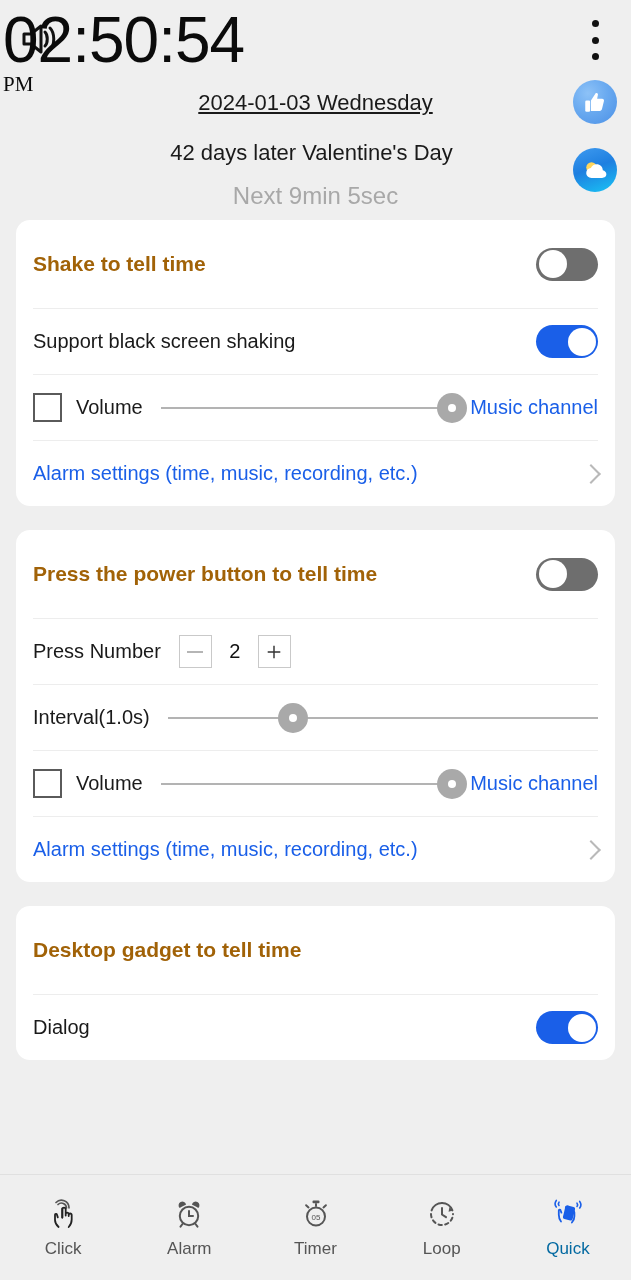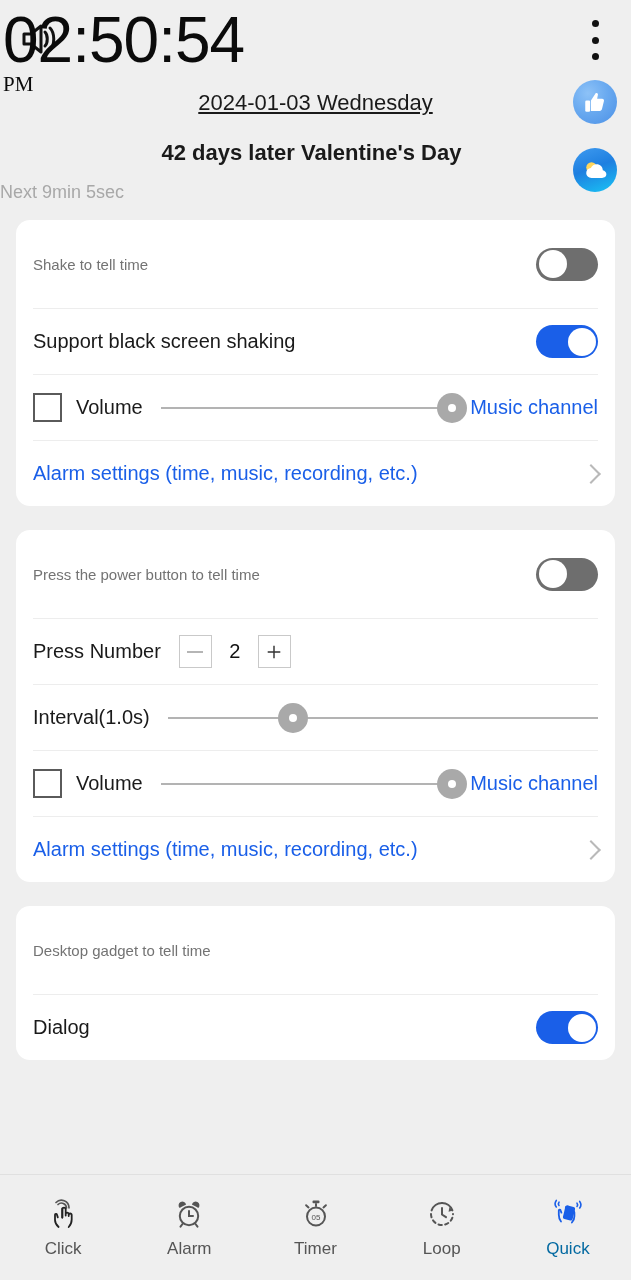--- a/index.html
+++ b/index.html
@@ -19,30 +19,30 @@
   .dots-menu i { display:block; width:7px; height:7px; border-radius:50%; background:#111; }
   .side-badge { position:absolute; right:14px; width:44px; height:44px; border-radius:50%; }
   .thumb-badge { top:80px; background:radial-gradient(circle at 34% 30%, #8dc2f7 0%, #6aaaf0 45%, #4b90e6 100%); }
   .weather-badge { top:148px; background:linear-gradient(160deg,#3f9bf0 0%,#1e7fe0 45%,#19c4f5 100%); }
   .badge-glyph { position:absolute; inset:0; display:flex; align-items:center; justify-content:center; }
 
   .clock-row { position:absolute; left:0; right:0; top:8px; display:flex; align-items:baseline; justify-content:center;flex-direction:column; }
   .clock-time { font-size:64px; font-weight:300; color:#0b0b0b; letter-spacing:-1px; line-height:1; }
   .clock-ampm { font-size:21px; font-weight:400; color:#0b0b0b; margin-left:3px;font-family:Liberation Serif, serif; }
   .date-line { position:absolute; left:0; right:0; top:90px; text-align:center; font-size:22px; color:#1a1a1a;text-decoration:underline; }
-  .festival-line { position:absolute; left:0; right:8px; top:140px; text-align:center; font-size:22px; color:#1a1a1a;font-weight:bold; }
-  .next-line { position:absolute; left:0; right:0; top:182px; font-size:18px; color:#a8a8a8; }
+  .festival-line { position:absolute; left:0; right:8px; top:140px; text-align:center; font-size:22px; color:#1a1a1a; }
+  .next-line { position:absolute; left:0; right:0; top:182px; text-align:center; font-size:24px; color:#a8a8a8; }
 
   
   .body-scroll { flex:1 1 auto; overflow:hidden; padding:0 16px; }
   .card { background:#fff; border-radius:14px; margin-bottom:24px; padding:0 17px; }
   .row { display:flex; align-items:center; min-height:66px; border-top:1px solid #ededed; }
   .row:first-child { border-top:none; }
   .row-title { min-height:88px; }
-  .card-title { font-size:15px; font-weight:normal; color:#737373; flex:1 1 auto; }
+  .card-title { font-size:21px; font-weight:bold; color:#a16207; flex:1 1 auto; }
   .row-label { font-size:20px; color:#1a1a1a; white-space:nowrap; }
 
   
   .toggle { width:62px; height:33px; border-radius:17px; position:relative; flex:0 0 62px; }
   .toggle.on  { background:#1a5fe8; }
   .toggle.off { background:#6e6e6e; }
   .toggle .knob { position:absolute; top:2.5px; width:28px; height:28px; border-radius:50%; background:#fff; }
   .toggle.on .knob  { right:2.5px; }
   .toggle.off .knob { left:2.5px; }
 

